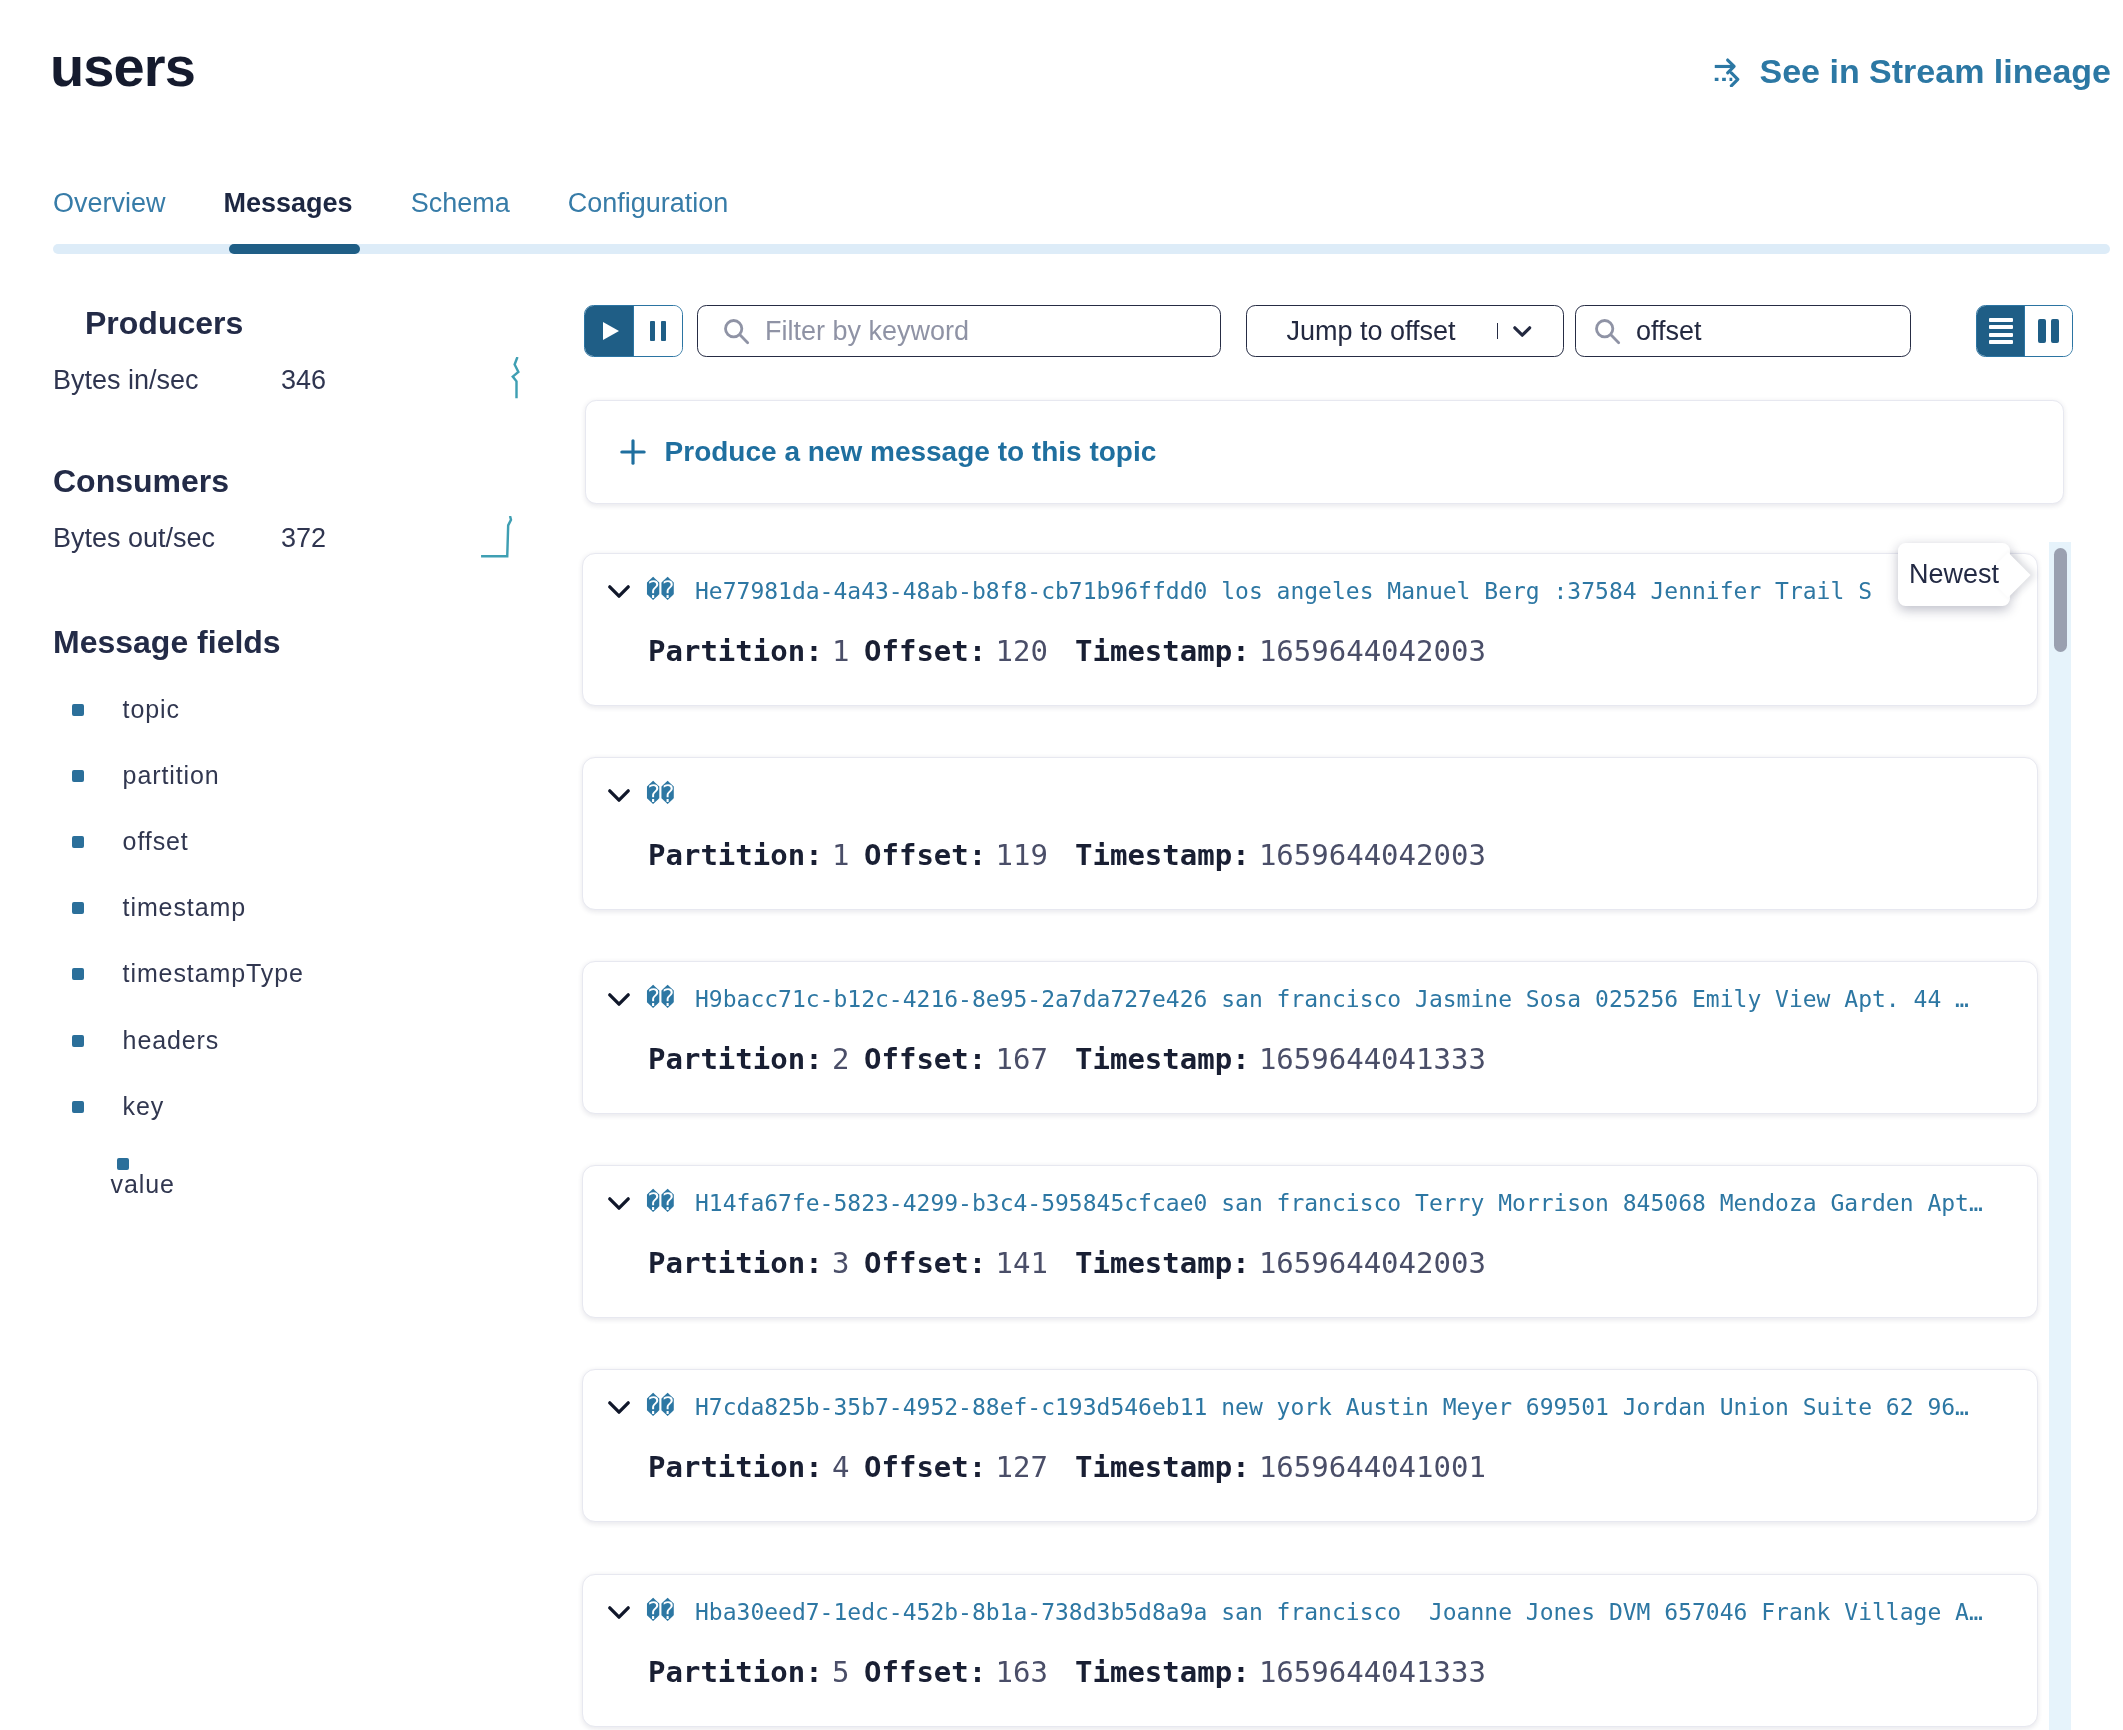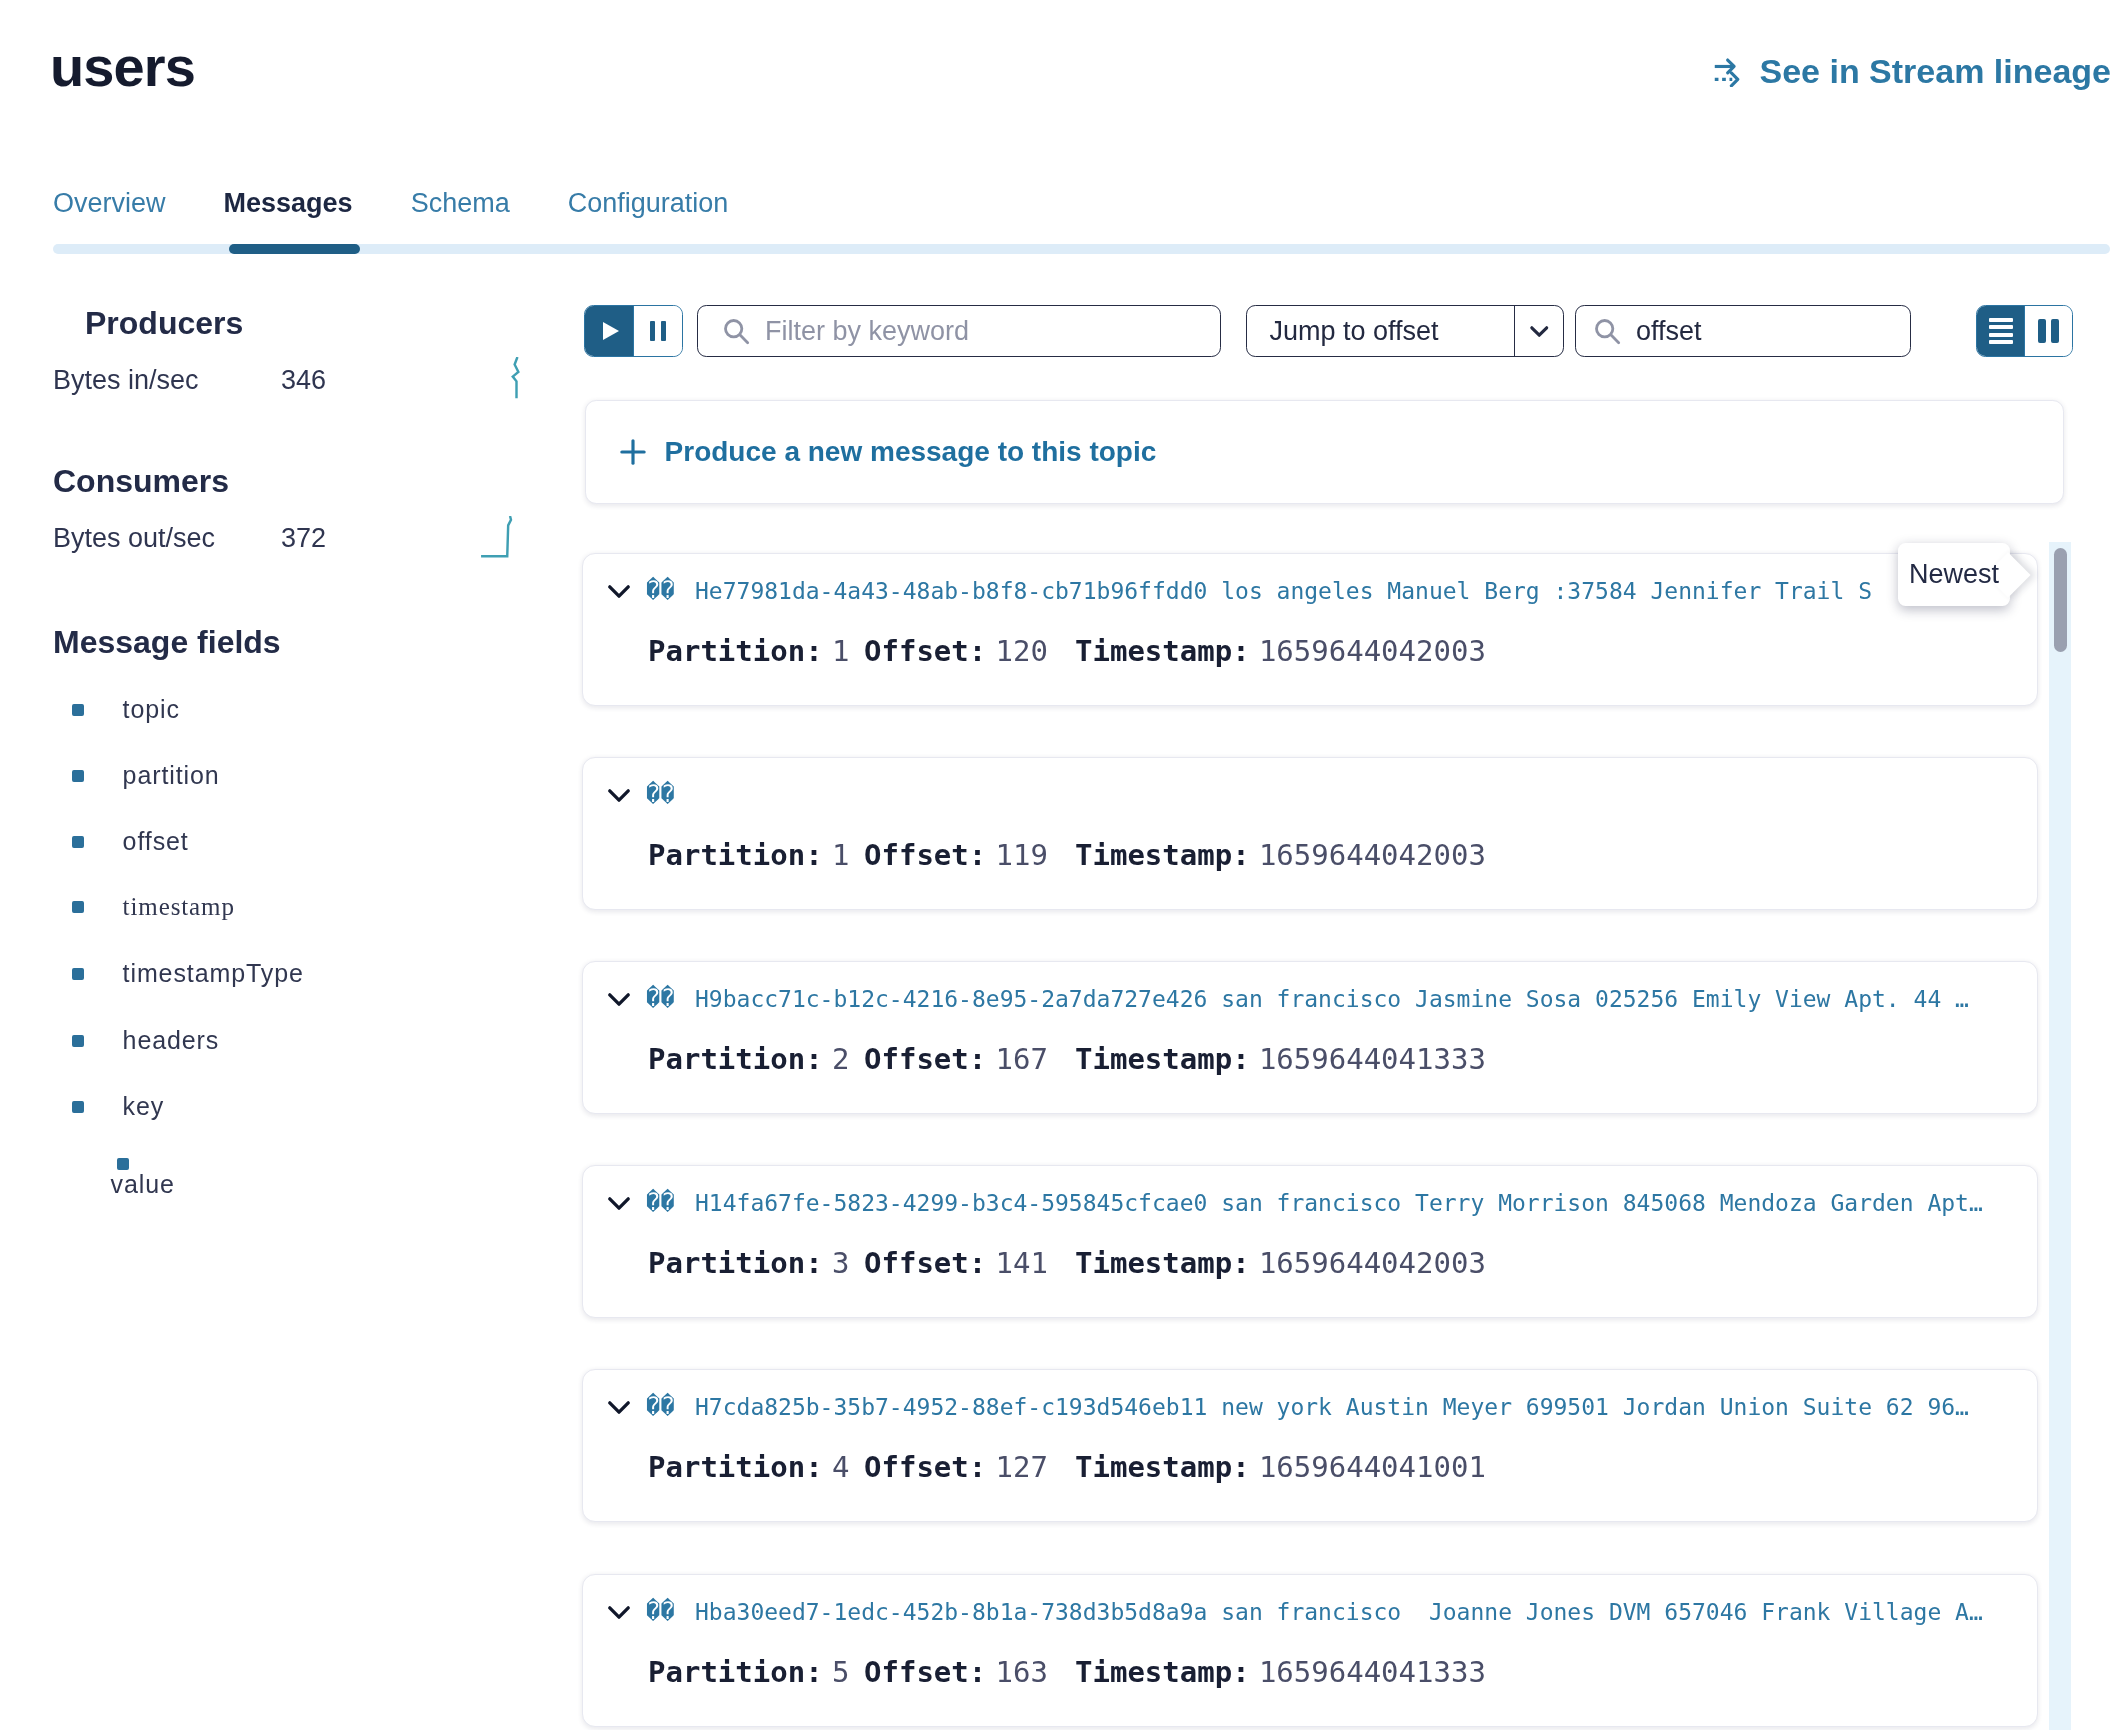--- a/index.html
+++ b/index.html
@@ -34,21 +34,21 @@
              display:flex;overflow:hidden;box-sizing:border-box;background:#fff;}
   .playhalf{width:48px;height:100%;background:#1f5e86;display:flex;align-items:center;justify-content:center;cursor:pointer;}
   .playtri{width:0;height:0;border-left:16px solid #fff;border-top:9.3px solid transparent;border-bottom:9.3px solid transparent;margin-left:3.7px;}
   .pausehalf{flex:1;background:#fff;border-left:1.9px solid #2b74a2;display:flex;align-items:center;justify-content:center;gap:5.6px;cursor:pointer;}
   .pausebar{width:5.6px;height:20.5px;background:#1f5e86;border-radius:0.9px;}
 
   .filter{left:697px;top:305px;width:524px;height:52px;padding-left:24px;gap:13px;}
   .filter input{border:none;outline:none;font-size:27px;font-family:"Liberation Sans",sans-serif;color:#232940;width:410px;background:transparent;}
   .filter input::placeholder{color:#8f93a5;}
 
-  .jump{left:1246px;top:305px;width:318px;height:52px;cursor:pointer;padding:0;}
+  .jump{left:1246px;top:305px;width:318px;height:52px;cursor:pointer;padding:17px;}
   .jumplabel{flex:1;padding-left:22.4px;font-size:27px;color:#232940;}
   .jumpchev{width:48px;height:100%;border-left:1.9px solid #262c44;display:flex;align-items:center;justify-content:center;}
 
   .offsetbox{left:1575px;top:305px;width:336px;height:52px;padding-left:17px;gap:13px;}
   .offsetbox input{border:none;outline:none;font-size:27px;font-family:"Liberation Sans",sans-serif;color:#232940;width:224px;background:transparent;}
 
   .viewtoggle{left:1976px;top:305px;width:97px;height:52px;border:1.9px solid #2b74a2;border-radius:9.3px;
               display:flex;overflow:hidden;box-sizing:border-box;background:#fff;}
   .vleft{width:47px;height:100%;background:#1f5e86;display:flex;flex-direction:column;align-items:center;justify-content:center;gap:3.7px;cursor:pointer;}
   .vline{width:24px;height:3.7px;background:#fff;border-radius:0.9px;}
@@ -129,21 +129,21 @@
       <div class="fieldlabel">topic</div>
     </div>
     <div class="abs fielditem" style="top:456px;left:18.6px;">
       <div class="bullet"></div>
       <div class="fieldlabel">partition</div>
     </div>
     <div class="abs fielditem" style="top:522px;left:18.6px;">
       <div class="bullet"></div>
       <div class="fieldlabel">offset</div>
     </div>
-    <div class="abs fielditem" style="top:588px;left:18.6px;font-family:Liberation Serif, serif;">
+    <div class="abs fielditem" style="top:588px;left:18.6px;">
       <div class="bullet"></div>
       <div class="fieldlabel">timestamp</div>
     </div>
     <div class="abs fielditem" style="top:654px;left:18.6px;">
       <div class="bullet"></div>
       <div class="fieldlabel">timestampType</div>
     </div>
     <div class="abs fielditem" style="top:721px;left:18.6px;">
       <div class="bullet"></div>
       <div class="fieldlabel">headers</div>

